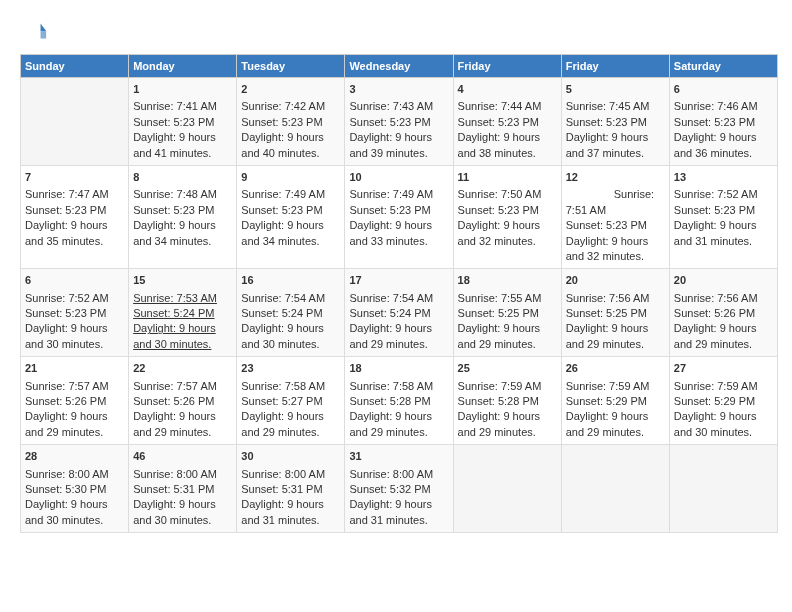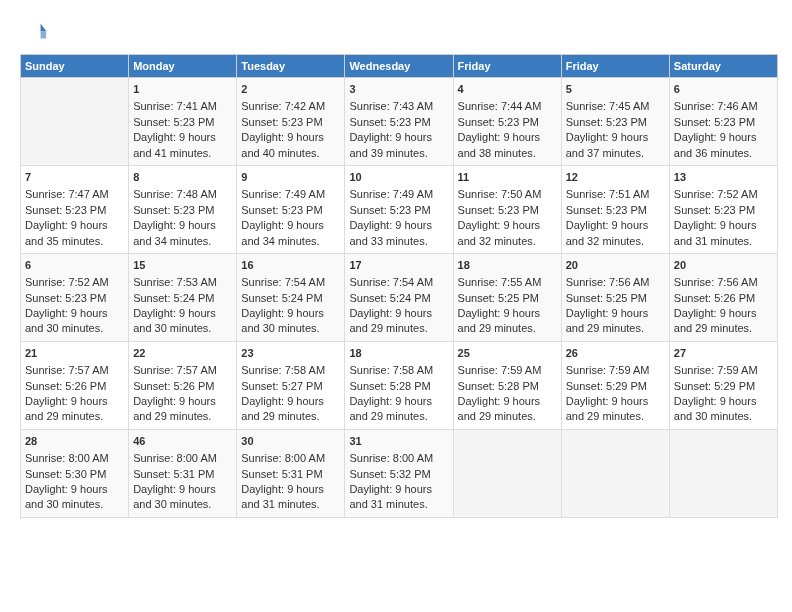--- a/index.html
+++ b/index.html
@@ -179,35 +179,35 @@
 Daylight: 9 hours
 and 34 minutes.</span></td>
           <td><span class="day-num">10</span><span class="day-info" style="white-space: pre-line;">Sunrise: 7:49 AM
 Sunset: 5:23 PM
 Daylight: 9 hours
 and 33 minutes.</span></td>
           <td><span class="day-num">11</span><span class="day-info" style="white-space: pre-line;">Sunrise: 7:50 AM
 Sunset: 5:23 PM
 Daylight: 9 hours
 and 32 minutes.</span></td>
-          <td><span class="day-num">12</span><span class="day-info" style="white-space: pre-line;">Sunrise: 7:51 AM
+          <td><span class="day-num">12</span><span class="day-info" style="white-space: pre-line; margin-left: 48px;">Sunrise: 7:51 AM
 Sunset: 5:23 PM
 Daylight: 9 hours
 and 32 minutes.</span></td>
           <td><span class="day-num">13</span><span class="day-info" style="white-space: pre-line;">Sunrise: 7:52 AM
 Sunset: 5:23 PM
 Daylight: 9 hours
 and 31 minutes.</span></td>
         </tr>
         <tr>
           <td><span class="day-num">6</span><span class="day-info" style="white-space: pre-line;">Sunrise: 7:52 AM
 Sunset: 5:23 PM
 Daylight: 9 hours
 and 30 minutes.</span></td>
-          <td><span class="day-num">15</span><span class="day-info" style="white-space: pre-line;">Sunrise: 7:53 AM
+          <td><span class="day-num">15</span><span class="day-info" style="white-space: pre-line; text-decoration: underline;">Sunrise: 7:53 AM
 Sunset: 5:24 PM
 Daylight: 9 hours
 and 30 minutes.</span></td>
           <td><span class="day-num">16</span><span class="day-info" style="white-space: pre-line;">Sunrise: 7:54 AM
 Sunset: 5:24 PM
 Daylight: 9 hours
 and 30 minutes.</span></td>
           <td><span class="day-num">17</span><span class="day-info" style="white-space: pre-line;">Sunrise: 7:54 AM
 Sunset: 5:24 PM
 Daylight: 9 hours

